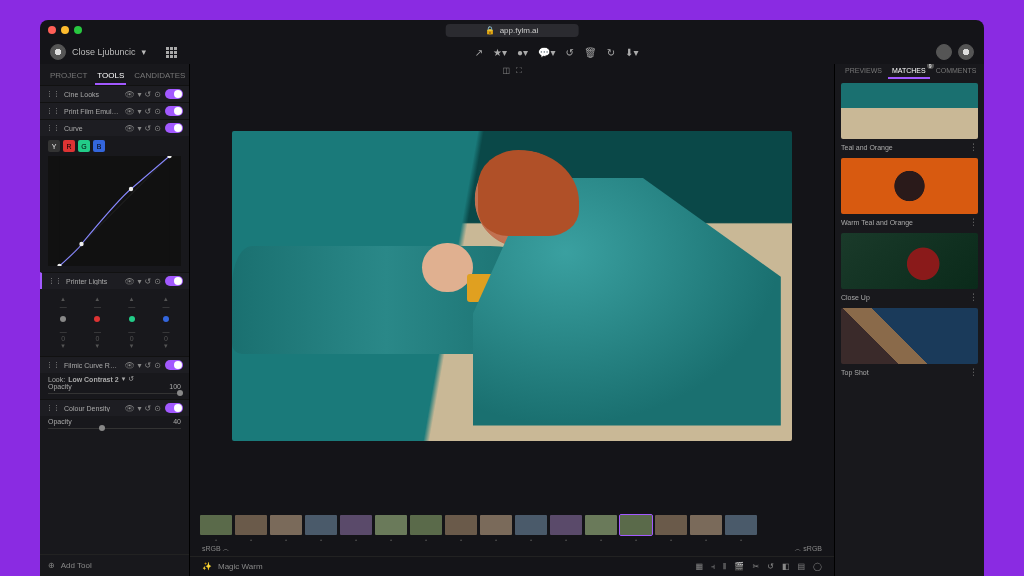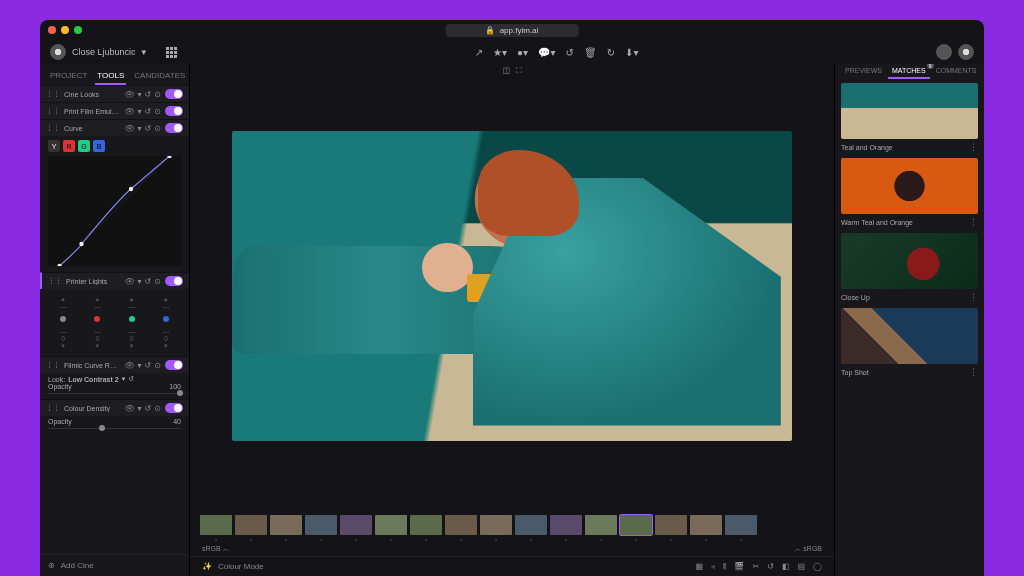--- a/index.html
+++ b/index.html
@@ -291,21 +291,21 @@
               <span>Opacity</span>
               <span>40</span>
             </div>
         <div class="slider">
               <div class="knob" style="left:38%"></div>
             </div>
       </div>
 
       <div class="addtool">
         <span>⊕</span>
-        <span>Add Cine</span>
+        <span>Add Tool</span>
       </div>
     </div>
 
     <div class="center">
       <div class="viewer">
         <div class="viewtools">
           <span>◫</span>
           <span>⛶</span>
         </div>
         <div class="imgmain">
@@ -335,21 +335,21 @@
             <div class="thumb" style="background: rgb(122, 106, 90);"></div>
             <div class="thumb" style="background: rgb(74, 90, 106);"></div>
           </div>
       <div class="belowstrip">
         <span><span>sRGB</span> ︿</span>
         <span style="flex:1"></span>
         <span>︿ <span>sRGB</span></span>
       </div>
       <div class="bottombar">
         <span>✨</span>
-        <span style="margin-left:6px">Colour Mode</span>
+        <span style="margin-left:6px">Magic Warm</span>
         <span class="spacer"></span>
         <div class="bicons">
           <span>▦</span>
           <span>⫞</span>
           <span>⦀</span>
           <span>🎬</span>
           <span>✂</span>
           <span>↺</span>
           <span>◧</span>
           <span>▤</span>

